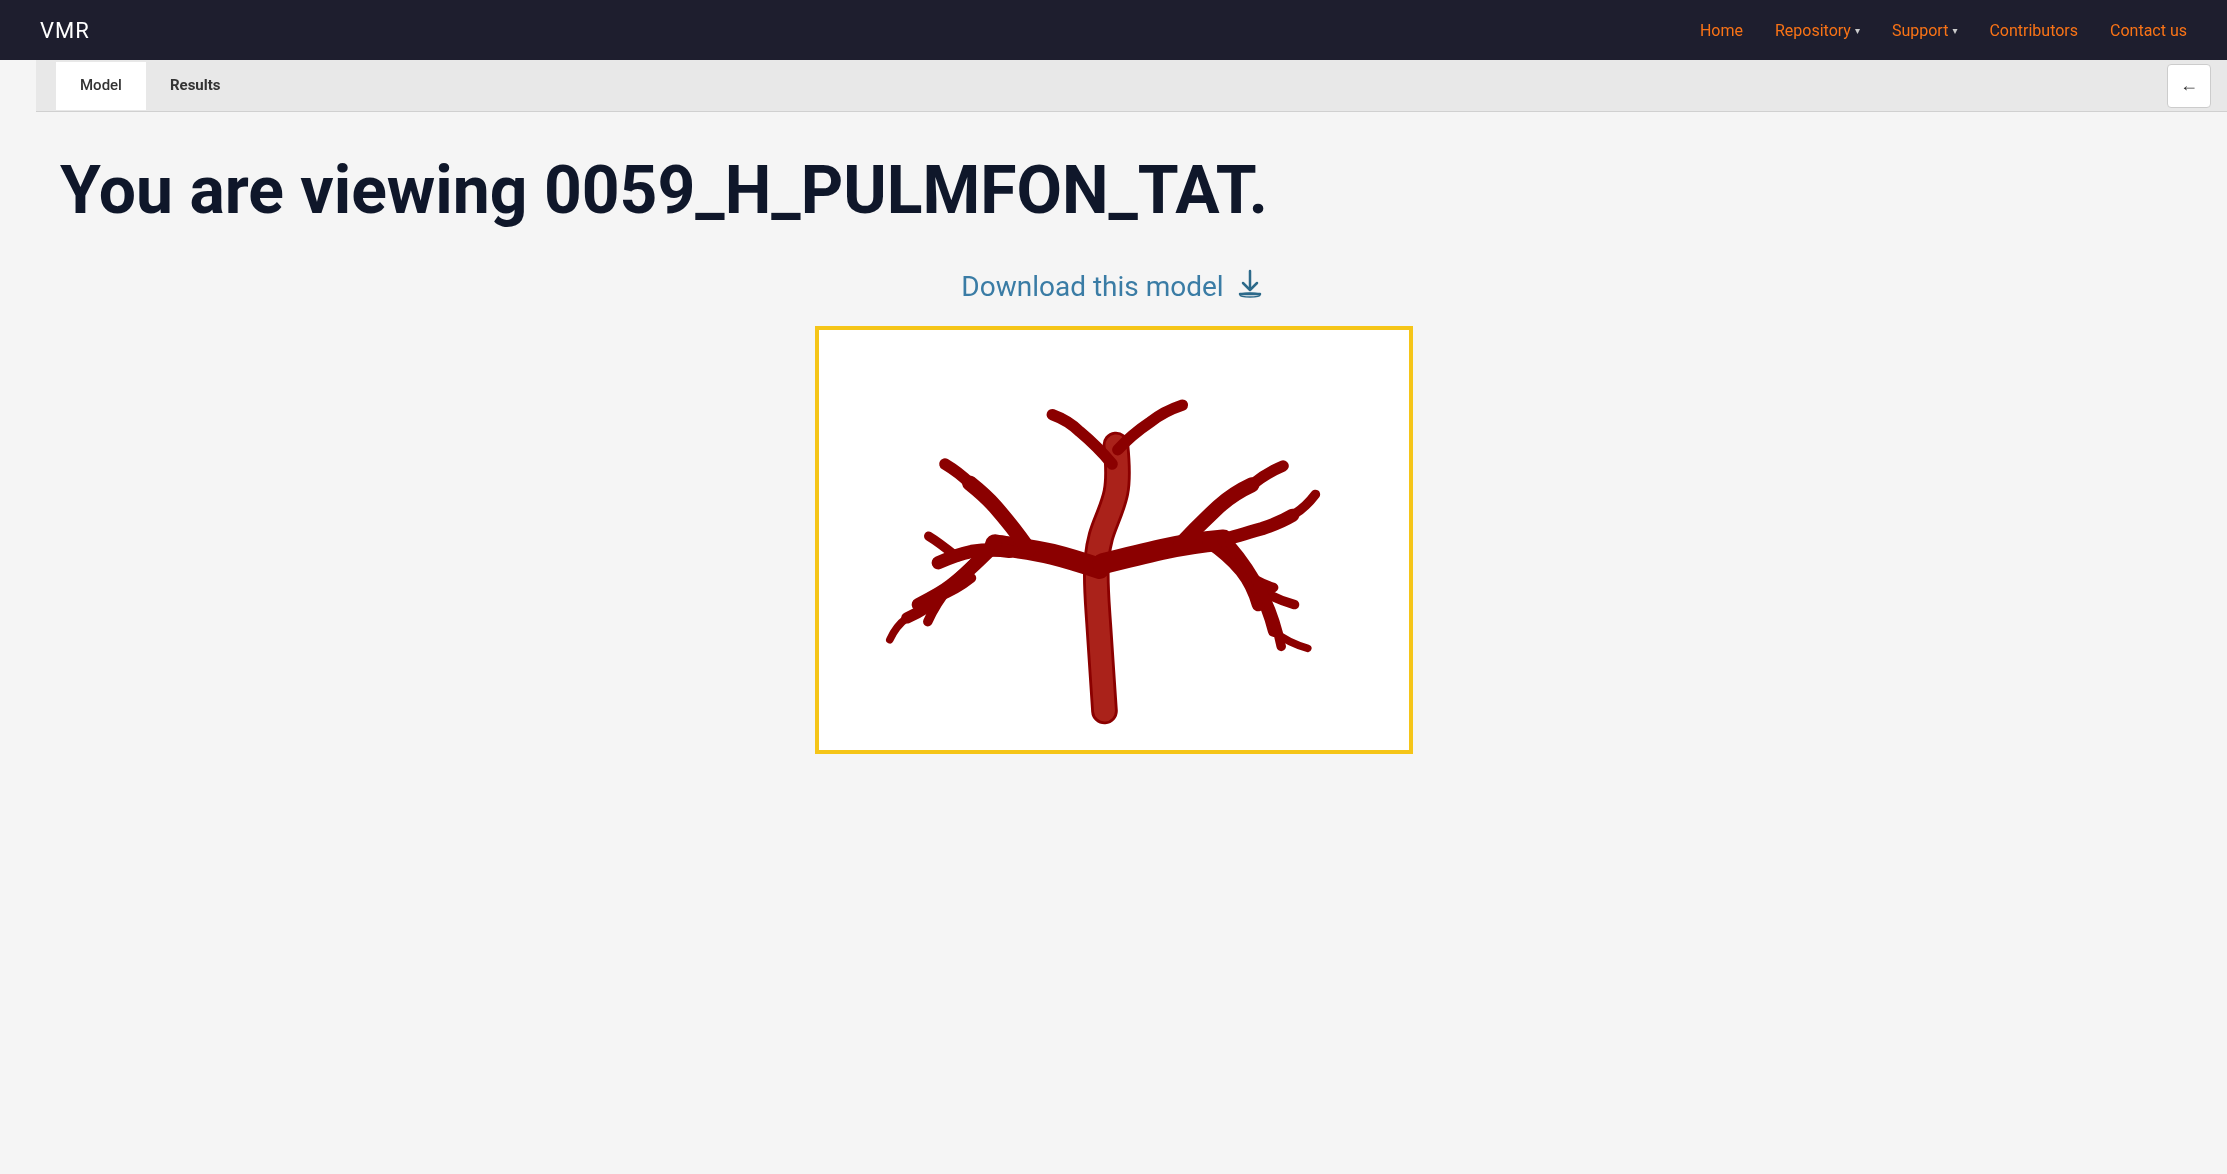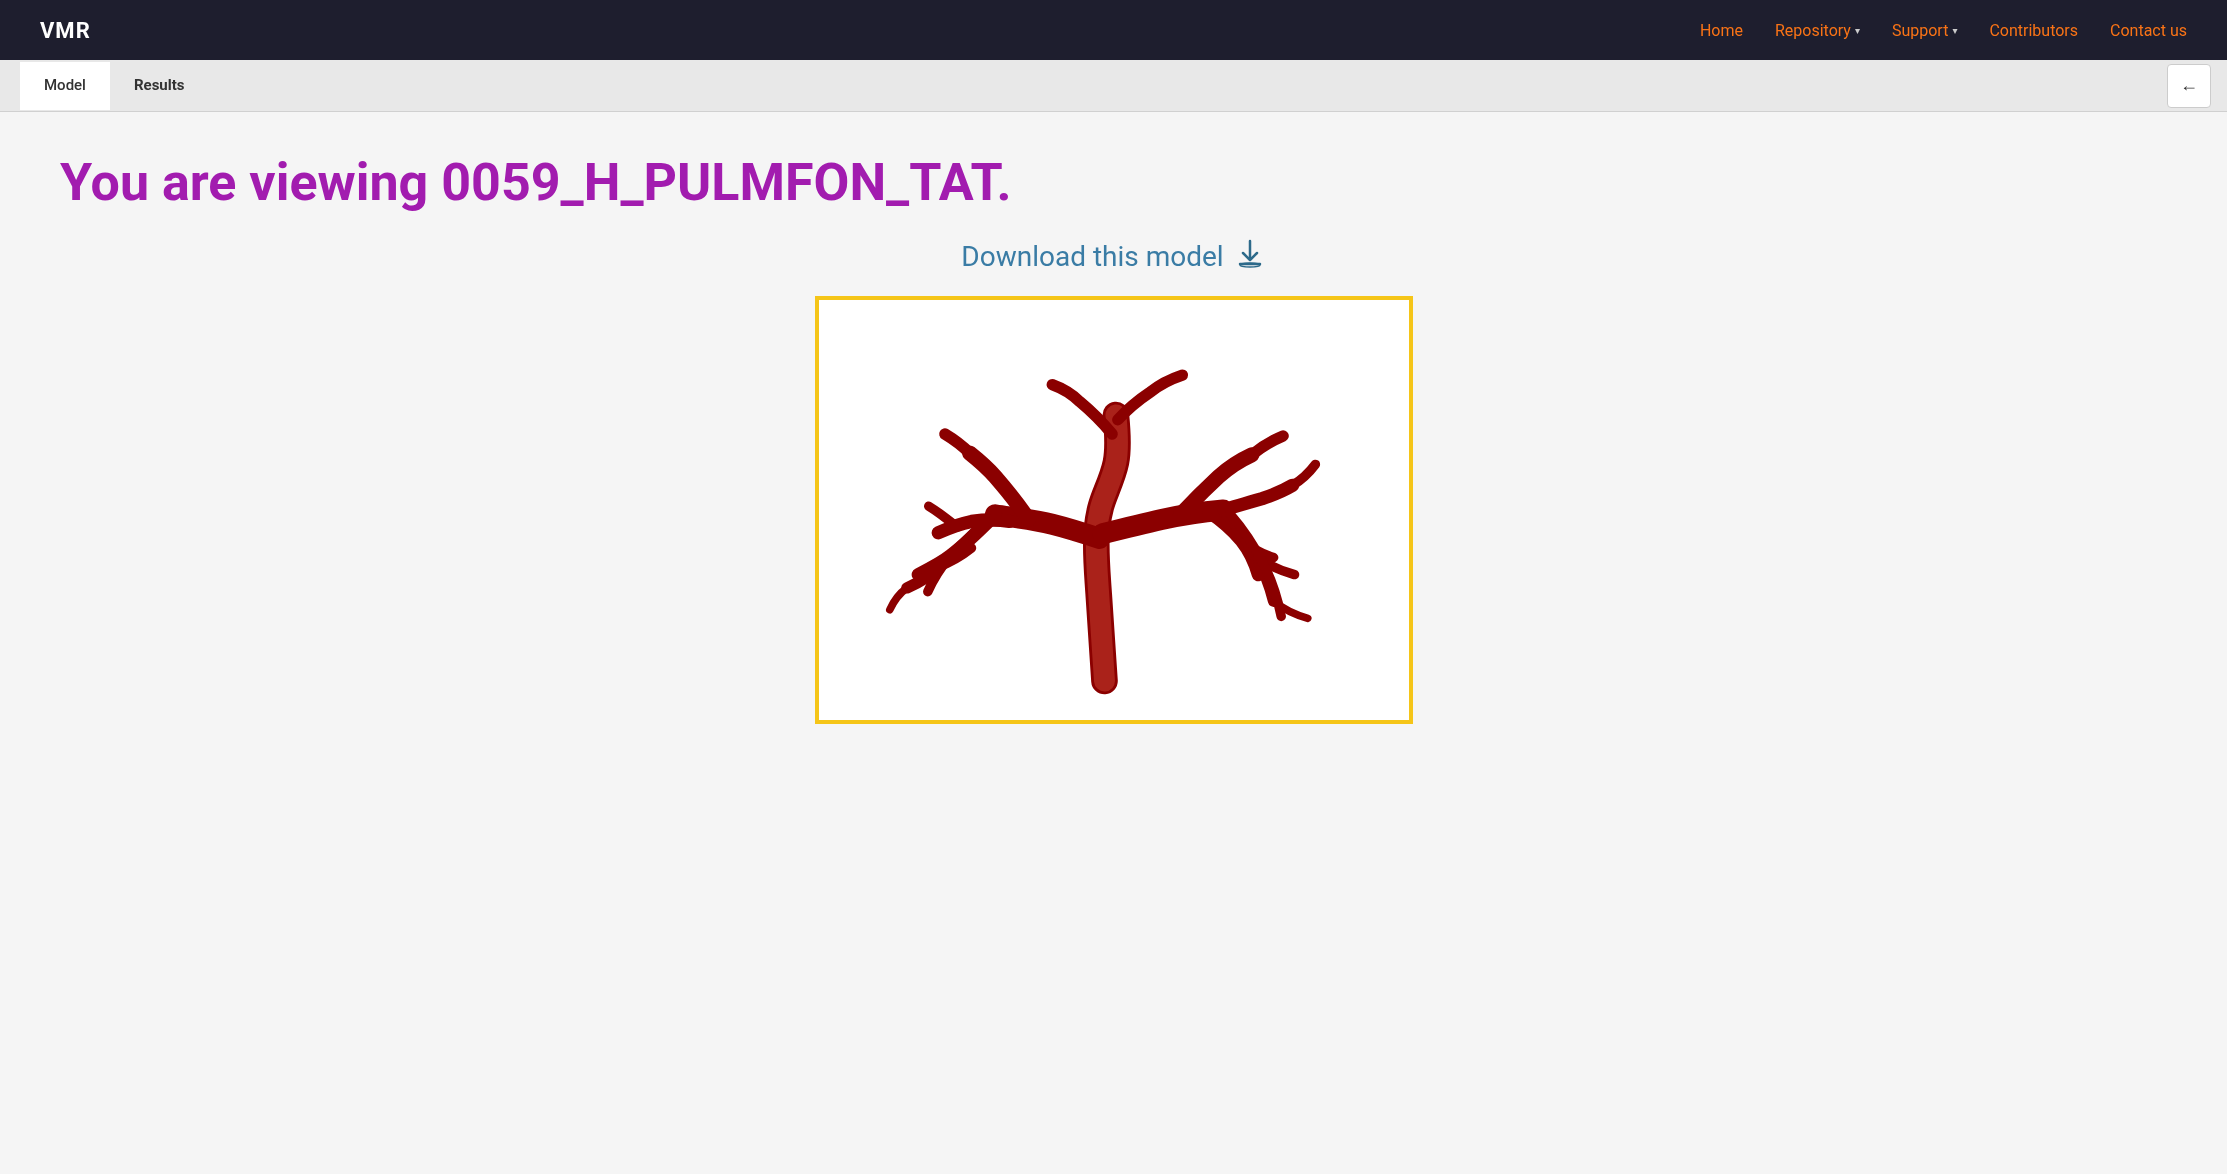--- a/index.html
+++ b/index.html
@@ -20,21 +20,21 @@
       display: flex;
       align-items: center;
       justify-content: space-between;
       padding: 0 40px;
       height: 60px;
     }
 
     .navbar-brand {
       color: #ffffff;
       font-size: 22px;
-      font-weight: 700;
+      font-weight: 400;
       letter-spacing: 1px;
     }
 
     .navbar-nav {
       display: flex;
       align-items: center;
       gap: 32px;
       list-style: none;
     }
 
@@ -67,20 +67,21 @@
 
     
     .tabs-bar {
       background: #e8e8e8;
       display: flex;
       align-items: center;
       justify-content: space-between;
       padding: 0 0 0 20px;
       border-bottom: 1px solid #d0d0d0;
       height: 52px;
+      margin-left: 36px;
     }
 
     .tabs-list {
       display: flex;
       gap: 0;
     }
 
     .tab {
       padding: 14px 24px;
       font-size: 15px;
@@ -115,24 +116,24 @@
       color: #333;
     }
 
     
     .page-content {
       padding: 40px 60px;
       background: #f5f5f5;
     }
 
     .viewing-title {
-      font-size: 52px;
+      font-size: 66px;
       font-weight: 700;
-      color: #a21caf;
-      margin-bottom: 24px;
+      color: #0f172a;
+      margin-bottom: 38px;
       font-family: -apple-system, BlinkMacSystemFont, 'Segoe UI', Roboto, sans-serif;
     }
 
     .download-link {
       display: flex;
       align-items: center;
       justify-content: center;
       gap: 10px;
       font-size: 28px;
       color: #3a7ca5;

